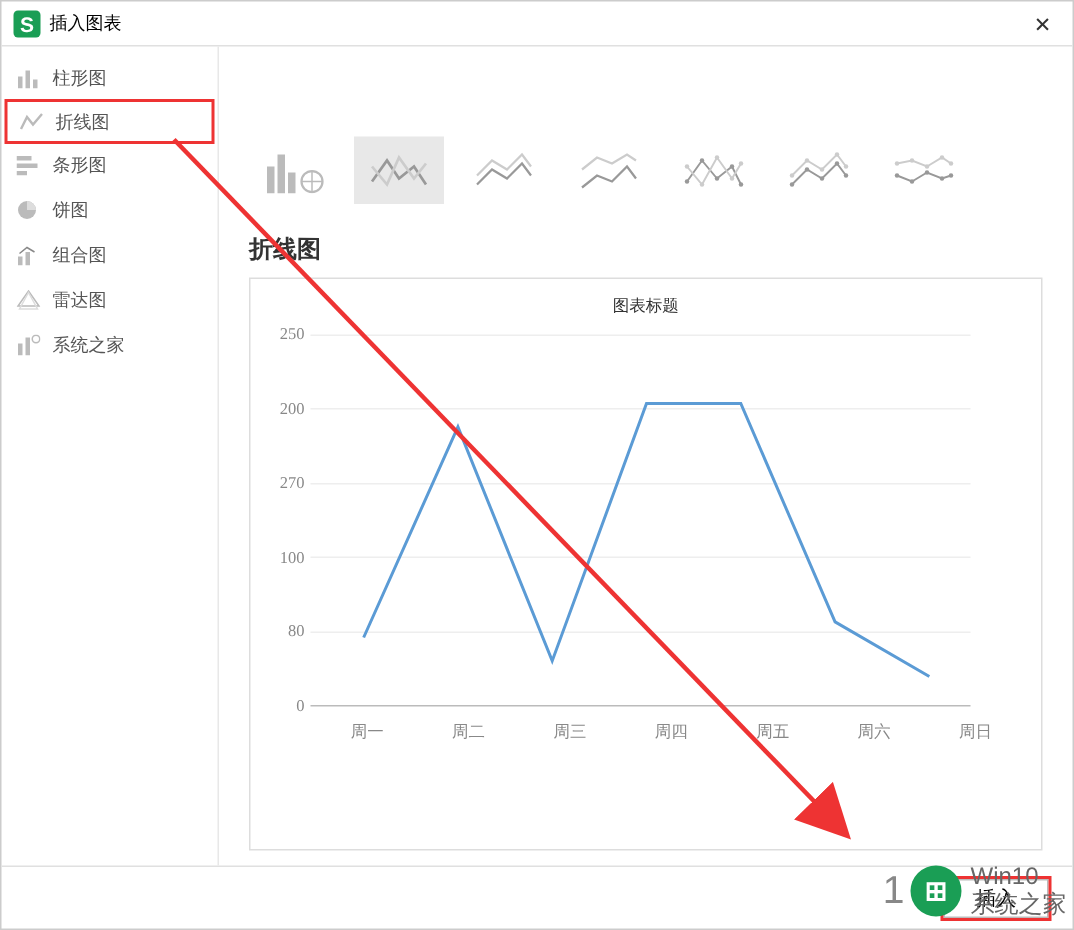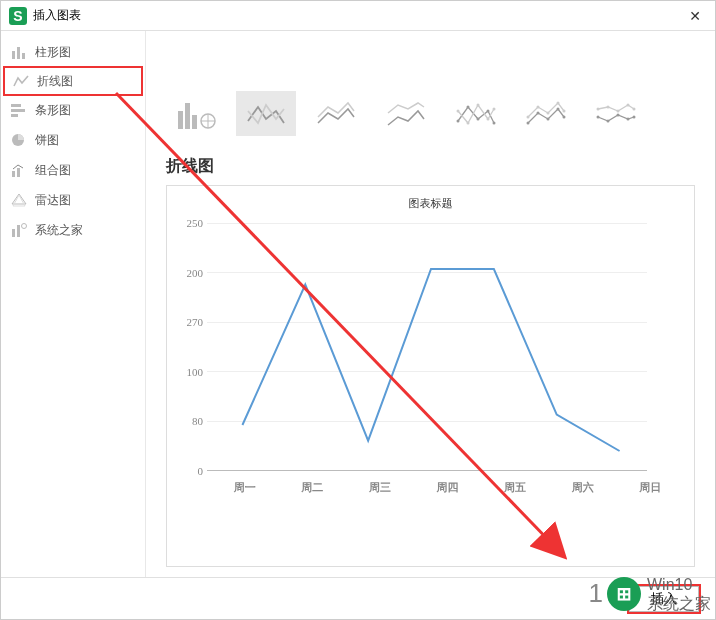--- a/index.html
+++ b/index.html
@@ -21,21 +21,21 @@
   .section-title { font-size: 16px; font-weight: bold; margin: 10px 0 8px; }
   .chart-area { border: 1px solid #ddd; padding: 10px 10px 20px; flex: 1; position: relative; font-family: SimSun, serif; }
   .chart-title { text-align: center; font-size: 11px; margin-bottom: 6px; }
   .grid { position: relative; width: 100%; height: 260px; }
   .yaxis { position: absolute; left: 0; top: 0; bottom: 0; display: flex; flex-direction: column; justify-content: space-between; }
   .ytick { display: flex; align-items: center; }
   .ytick .lbl { width: 30px; text-align: right; font-size: 11px; color: #888; padding-right: 4px; }
   .ytick .line { width: 440px; height: 0; border-top: 1px solid #eee; }
   .ytick.axis .line { border-top: 1px solid #bbb; }
   .xaxis { position: absolute; left: 34px; right: 0; bottom: -18px; display: flex; }
-  .xtick { flex: 1; text-align: center; font-size: 11px; color: #888; font-weight: bold; }
+  .xtick { flex: 1; text-align: center; font-size: 11px; color: #888; }
   svg.line-plot { position: absolute; left: 34px; top: 0; width: 440px; height: 260px; }
   .footer { height: 42px; border-top: 1px solid #e0e0e0; display: flex; align-items: center; justify-content: flex-end; padding: 0 16px; gap: 10px; }
   .footer button { height: 26px; min-width: 70px; border: 1px solid #bbb; background: #fff; cursor: pointer; }
   .footer button.primary-box { outline: 2px solid #e33; outline-offset: 0; }
   
   .arrow-overlay { position: absolute; left: 0; top: 0; width: 100%; height: 100%; pointer-events: none; }
   
   .watermark { position: absolute; right: 4px; bottom: 6px; display: flex; align-items: center; gap: 6px; }
   .watermark .wm-icon { width: 34px; height: 34px; background: #1a9e55; border-radius: 50%; display: flex; align-items: center; justify-content: center; color: #fff; font-size: 18px; font-weight: bold; }
   .watermark .wm-ten { color: #888; font-size: 26px; font-weight: 300; letter-spacing: -2px; }

